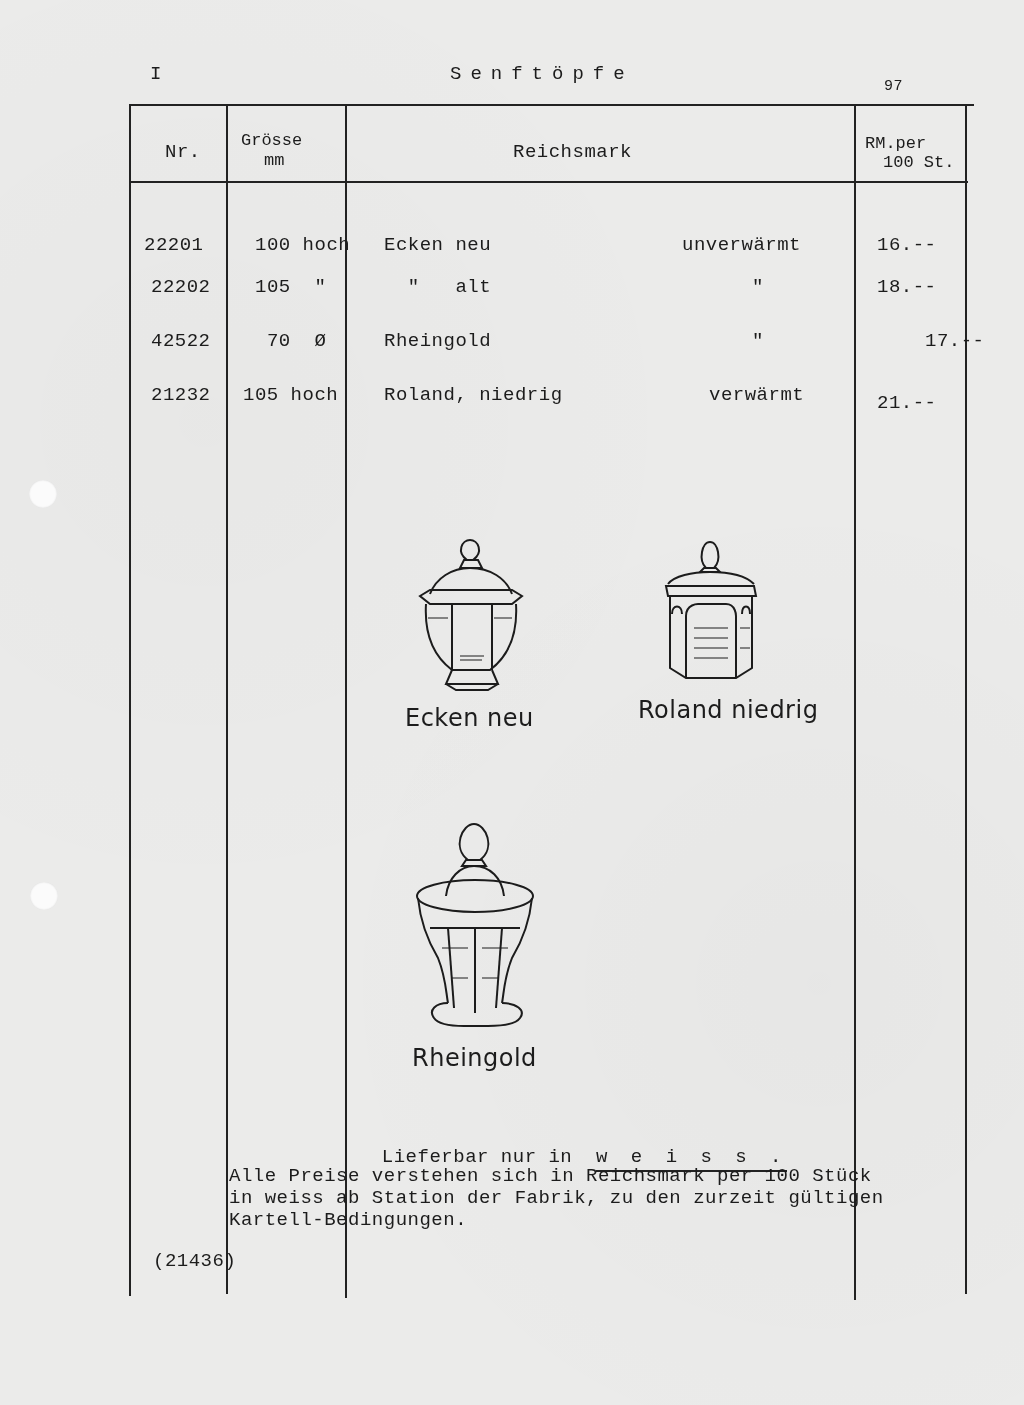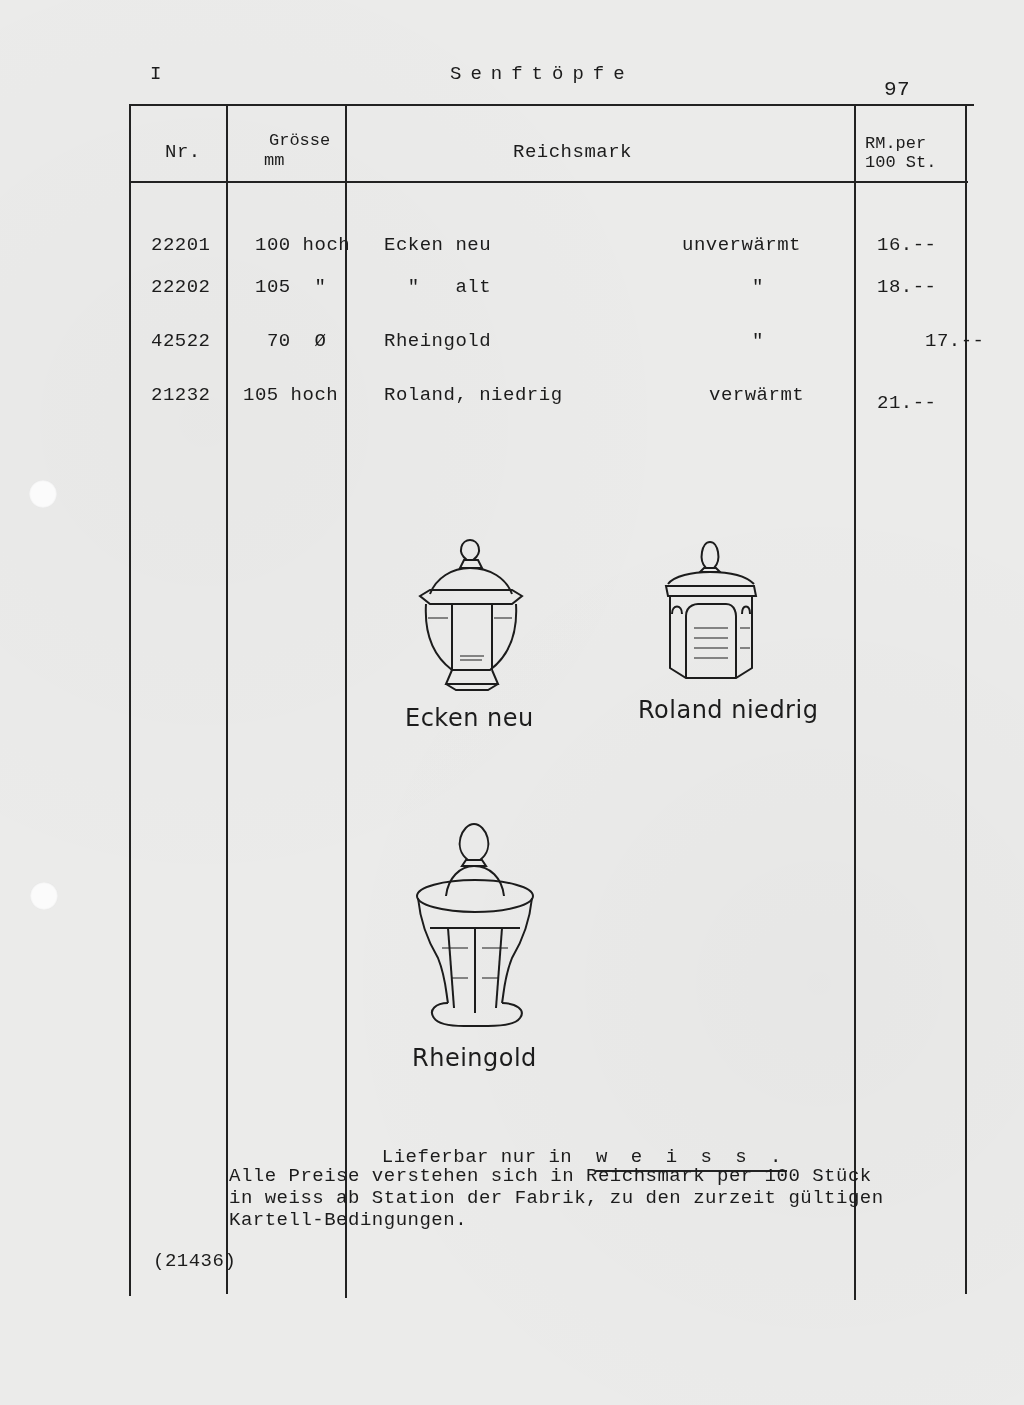--- a/index.html
+++ b/index.html
@@ -32,40 +32,40 @@
 </head>
 <body>
 
 <div class="paper-noise"></div>
 
 <div class="punch" style="left:29px; top:480px;"></div>
 <div class="punch" style="left:30px; top:882px;"></div>
 
 <div class="abs type" style="left:150px; top:63px;">I</div>
 <div class="abs type spaced" style="left:450px; top:63px;">Senftöpfe</div>
-<div class="abs type" style="left:884px; top:78px; font-size:21px;">97</div>
+<div class="abs type" style="left:884px; top:78px; font-size:15px;">97</div>
 
 <div>
   <div class="hline" style="left:130px; top:104px; width:844px;"></div>
   <div class="hline" style="left:130px; top:181px; width:838px;"></div>
   <div class="vline" style="left:129px; top:104px; height:1192px;"></div>
   <div class="vline" style="left:226px; top:104px; height:1190px;"></div>
   <div class="vline" style="left:345px; top:104px; height:1194px;"></div>
   <div class="vline" style="left:854px; top:104px; height:1196px;"></div>
   <div class="vline" style="left:965px; top:104px; height:1190px;"></div>
 
   <div class="abs type" style="left:165px; top:141px;">Nr.</div>
-  <div class="abs small" style="left:241px; top:131px;margin-left:28px;">Grösse</div>
+  <div class="abs small" style="left:241px; top:131px;">Grösse</div>
   <div class="abs small" style="left:264px; top:151px;">mm</div>
   <div class="abs type" style="left:513px; top:141px;">Reichsmark</div>
   <div class="abs small" style="left:865px; top:134px;">RM.per</div>
-  <div class="abs small" style="left:865px; top:153px;">100 St.</div>
+  <div class="abs small" style="left:883px; top:153px;">100 St.</div>
 
   <div>
-    <div class="abs type" style="left:151px; top:234px;">22201</div>
+    <div class="abs type" style="left:144px; top:234px;">22201</div>
     <div class="abs type" style="left:255px; top:234px;">100 hoch</div>
     <div class="abs type" style="left:384px; top:234px;">Ecken neu</div>
     <div class="abs type" style="left:682px; top:234px;">unverwärmt</div>
     <div class="abs type" style="left:877px; top:234px;">16.--</div>
   </div>
   <div>
     <div class="abs type" style="left:151px; top:276px;">22202</div>
     <div class="abs type" style="left:255px; top:276px;">105  "</div>
     <div class="abs type" style="left:384px; top:276px;">  "   alt</div>
     <div class="abs type" style="left:752px; top:276px;">"</div>

